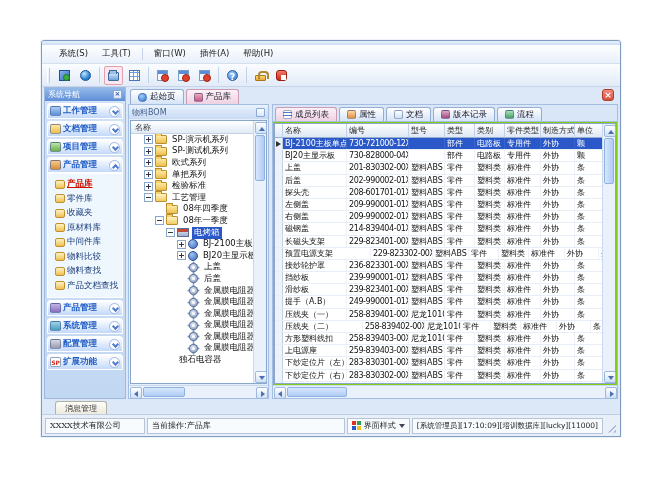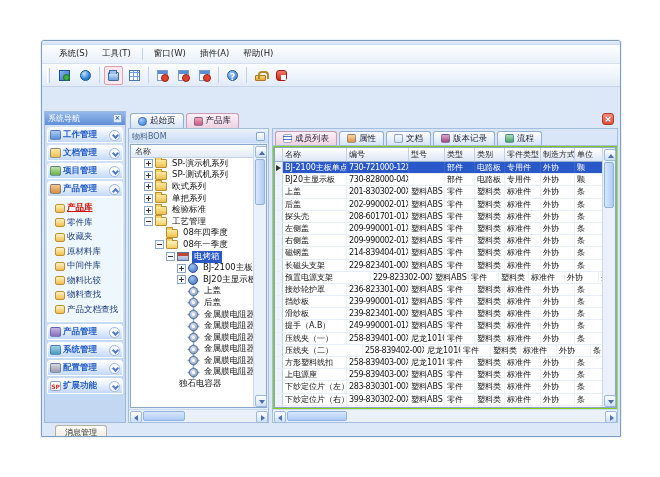--- a/index.html
+++ b/index.html
@@ -37,21 +37,21 @@
   .tbi-winbadge i::before { content:""; position:absolute; left:0; right:0; top:0; height:3px; background:#5b8dd6; }
   .tbi-winbadge i::after { content:""; position:absolute; right:-2px; bottom:-2px; width:6px; height:6px; border-radius:50%; background:#e0412f; border:1px solid #9c2315; }
   .tbi-help i { border-radius:50%; background:radial-gradient(circle at 35% 30%,#9fd0ff,#2f6fd0); border:1px solid #235a9f; }
   .tbi-help i::after { content:"?"; position:absolute; left:0; right:0; top:0; bottom:0; color:#fff; font:bold 9px/12px "DejaVu Sans",sans-serif; text-align:center; }
   .tbi-lock i { top:8px; background:linear-gradient(#ffd76e,#e8a73c); border:1px solid #a8761d; border-radius:1px; }
   .tbi-lock i::before { content:""; position:absolute; left:2px; top:-5px; width:7px; height:6px; border:2px solid #b08a30; border-bottom:none; border-radius:4px 4px 0 0; }
   .tbi-exit i { background:linear-gradient(#f2796b,#cc2a1a); border:1px solid #9e1a0c; border-radius:3px; }
   .tbi-exit i::after { content:""; position:absolute; left:4px; top:4px; width:5px; height:5px; background:#ffffff; }
 
   
-  .main { height:312px; display:flex; padding:0 2px;margin-top:24px; }
+  .main { height:312px; display:flex; padding:0 2px; }
 
   
   .sidebar { width:82px; margin-right:2px; background:linear-gradient(#d3e3f7,#c2d7f2); border:1px solid #9eb9dd; display:flex; flex-direction:column; overflow:hidden; }
   .sb-title { height:13px; flex:none; background:linear-gradient(#94b9ea,#5f8fd8); color:#fff; font-size:8px; display:flex; align-items:center; padding:0 3px; }
   .sb-x { margin-left:auto; width:9px; height:9px; background:linear-gradient(#fefefe,#d8e6fa); border:1px solid #89a8d8; border-radius:1px; color:#335dbb; font:bold 7px/7px "DejaVu Sans",sans-serif; text-align:center; cursor:default; }
   .ngh { height:16px; margin:2px 2px 0 2px; display:flex; align-items:center; padding:0 2px; border-radius:3px 3px 0 0;
     background:linear-gradient(#ffffff,#c3d9f9); border:1px solid #ffffff; color:#215dc6; font-weight:bold; font-size:8.5px; cursor:default; }
   .ngl { overflow:hidden; white-space:nowrap; }
   .chip { width:11px; height:10px; border-radius:2px; margin-right:2px; flex:none; border:1px solid rgba(60,90,140,.55); }
   .chip-work { background:linear-gradient(#aecdf5,#5c8fd8); }
@@ -691,21 +691,21 @@
                     <span class="c" style="width:36px">塑料ABS</span>
                     <span class="c" style="width:30px">零件</span>
                     <span class="c" style="width:30px">塑料类</span>
                     <span class="c" style="width:36px">标准件</span>
                     <span class="c" style="width:34px">外协</span>
                     <span class="c" style="width:28px">条</span>
                   </div>
                   <div class="row">
                     <span class="mk"></span>
                     <span class="c" style="width:64px">下纱定位片（右）</span>
-                    <span class="c num" style="width:62px">399-830302-00X</span>
+                    <span class="c num" style="width:62px">283-830302-00X</span>
                     <span class="c" style="width:36px">塑料ABS</span>
                     <span class="c" style="width:30px">零件</span>
                     <span class="c" style="width:30px">塑料类</span>
                     <span class="c" style="width:36px">标准件</span>
                     <span class="c" style="width:34px">外协</span>
                     <span class="c" style="width:28px">条</span>
                   </div>
                   <div class="row">
                     <span class="mk"></span>
                     <span class="c" style="width:64px">压纱片（四）</span>
@@ -734,13 +734,24 @@
           </div>
         </div>
       </div>
     </div>
   </div>
 
   <div class="msgrow">
     <span class="msgtab">消息管理</span>
   </div>
 
+  <div class="statusbar">
+    <span class="st-cell st-company">XXXX技术有限公司</span>
+    <span class="st-cell st-op">当前操作:产品库</span>
+    <span class="st-cell st-style">
+      <span class="style-icon"></span>
+      <span>界面样式</span>
+      <span class="caret"></span>
+    </span>
+    <span class="st-cell st-session">[系统管理员][17:10:09][培训数据库][lucky][11000]</span>
+    <span class="grip"></span>
+  </div>
 </div>
 
 </body></html>

